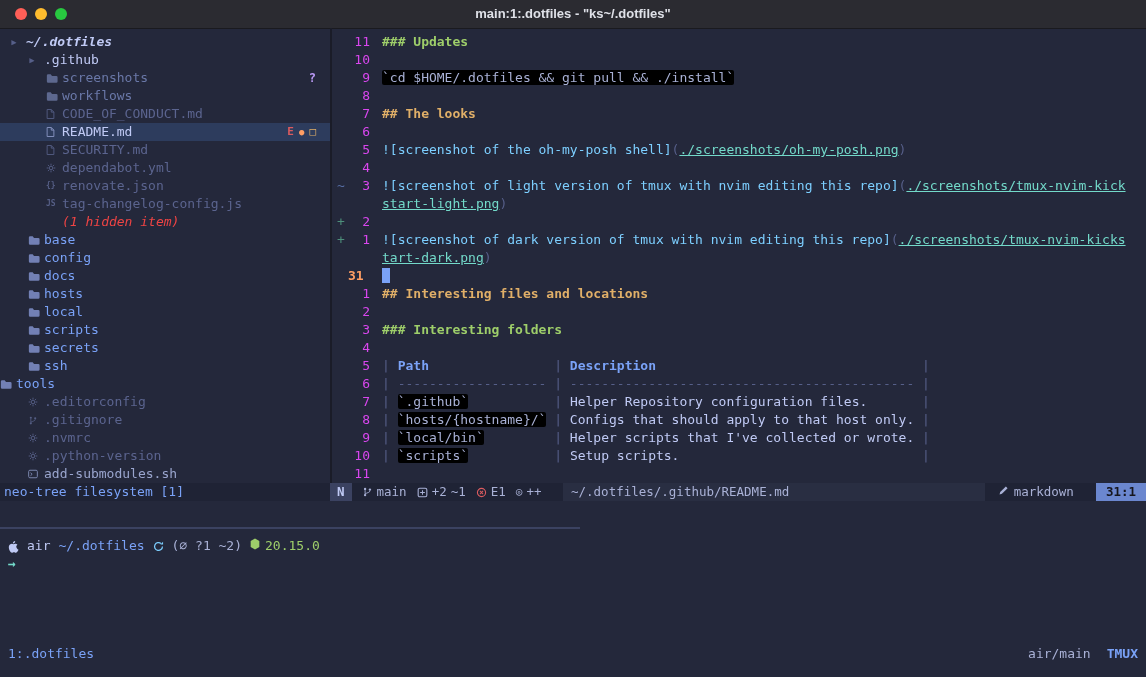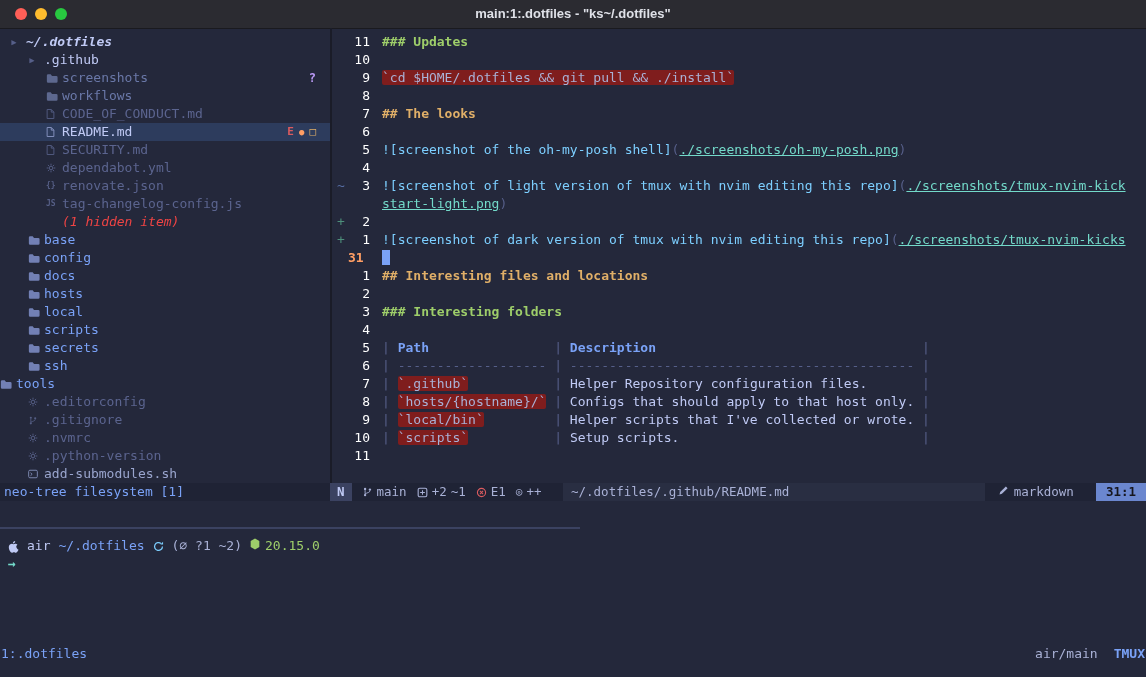--- a/index.html
+++ b/index.html
@@ -32,26 +32,26 @@
   .tbadges{margin-left:auto;padding-right:14px;display:flex;gap:5px;align-items:center;font-size:11px;}
   .tb.b-err{color:#db5b5f;font-weight:bold;}
   .tb.b-mod{color:#ff9e64;font-size:9px;}
   .tb.b-git{color:#e0af68;}
   .tb.b-untracked{color:#bb9af7;font-weight:bold;font-size:12px;}
   .icon-txt{font-size:8px;font-weight:bold;letter-spacing:0;}
   
   .erow{display:flex;height:18px;}
   .esign{flex:none;width:16px;padding-left:5px;box-sizing:border-box;color:#565f89;}
   .s-add{color:#4e8f7b;} .s-chg{color:#566da3;}
-  .enum{flex:none;width:22px;text-align:right;color:#ffffff;}
+  .enum{flex:none;width:22px;text-align:right;color:#d946ef;}
   .enum.cur{color:#ff9e64;font-weight:bold;text-align:left;}
   .etxt{margin-left:12px;white-space:pre;}
   .sg-h2{color:#e0af68;font-weight:bold;}
   .sg-h3{color:#9ece6a;font-weight:bold;}
-  .sg-code{background:#7f1d1d;color:#a9b1d6;border-radius:2px;}
+  .sg-code{background:#000000;color:#a9b1d6;border-radius:2px;}
   .sg-label{color:#7dcfff;}
   .sg-paren{color:#565f89;}
   .sg-url{color:#73daca;text-decoration:underline;}
   .sg-th{color:#7aa2f7;font-weight:bold;}
   .sg-pipe,.sg-dash{color:#565f89;}
   .sg-plain,.sg-sp{color:#c0caf5;}
   .sg-cursor{background:#7aa2f7;color:#7aa2f7;}
   
   .statusrow{position:absolute;left:0;top:483px;right:0;height:18px;display:flex;background:#1f2335;}
   .neotree-status{width:330px;flex:none;color:#7aa2f7;padding-left:4px;box-sizing:border-box;}
@@ -69,21 +69,21 @@
   
   .hsep{position:absolute;left:0;top:527px;width:580px;height:2px;background:#3b4261;}
   .shell-line1{position:absolute;left:8px;top:537px;height:18px;display:flex;align-items:center;gap:8px;}
   .shell-line2{position:absolute;left:8px;top:555px;height:18px;display:flex;align-items:center;}
   .sh-host{color:#c0caf5;} .sh-cwd{color:#7aa2f7;} .sh-git{color:#a9b1d6;}
   .sh-node{color:#9ece6a;display:inline-flex;align-items:center;gap:5px;}
   .sh-arrow{color:#73daca;font-weight:bold;}
   .apple{color:#c0caf5;display:inline-flex;} .refresh{color:#7dcfff;display:inline-flex;}
   
   .tmuxbar{position:absolute;left:0;top:645px;right:0;height:18px;display:flex;align-items:center;
-           justify-content:space-between;padding:0 1px;box-sizing:border-box;}
+           justify-content:space-between;padding:0 8px;box-sizing:border-box;}
   .tmux-left{color:#7aa2f7;}
   .tmux-right{display:flex;gap:16px;align-items:center;}
   .tmux-session{color:#a9b1d6;} .tmux-badge{color:#7aa2f7;font-weight:bold;}
 </style>
 </head>
 <body>
 
 <div class="screen">
 
   <div class="titlebar">
@@ -234,20 +234,25 @@
           <span class="enum">2</span>
           <span class="etxt"></span>
         </div>
         <div class="erow">
           <span class="esign s-add">+</span>
           <span class="enum">1</span>
           <span class="etxt"><span class="sg-label">![screenshot of dark version of tmux with nvim editing this repo]</span><span class="sg-paren">(</span><span class="sg-url">./screenshots/tmux-nvim-kicks</span></span>
         </div>
         <div class="erow">
           <span class="esign "> </span>
+          <span class="enum"></span>
+          <span class="etxt"><span class="sg-url">tart-dark.png</span><span class="sg-paren">)</span></span>
+        </div>
+        <div class="erow">
+          <span class="esign "> </span>
           <span class="enum cur">31</span>
           <span class="etxt"><span class="sg-cursor"> </span></span>
         </div>
         <div class="erow">
           <span class="esign "> </span>
           <span class="enum">1</span>
           <span class="etxt"><span class="sg-h2">## Interesting files and locations</span></span>
         </div>
         <div class="erow">
           <span class="esign "> </span>

